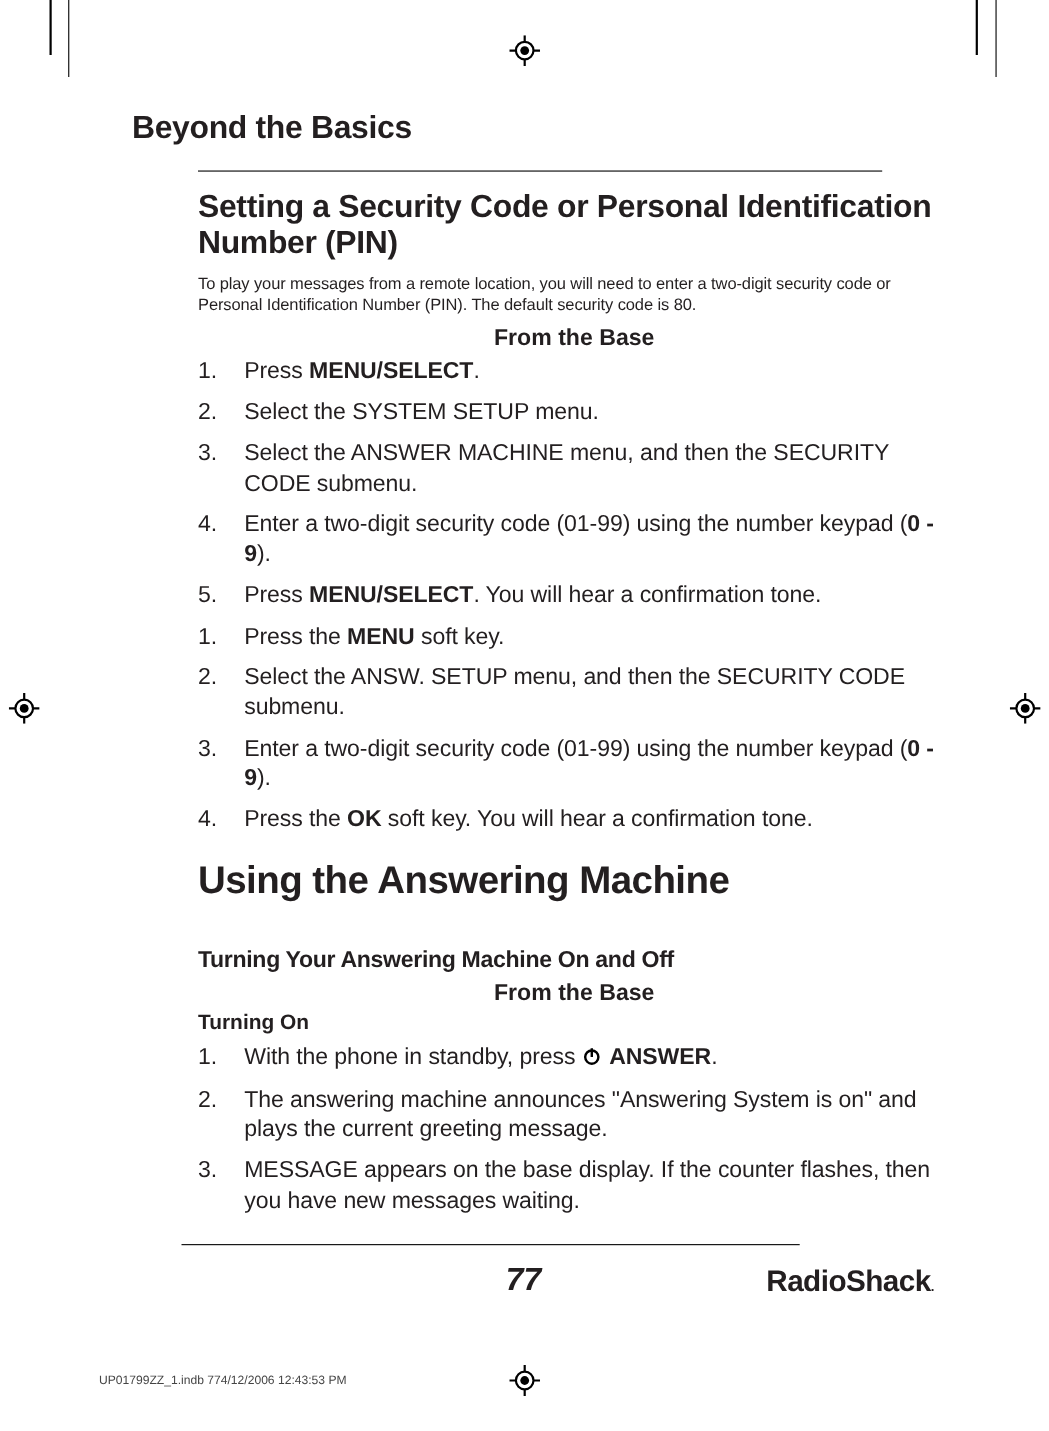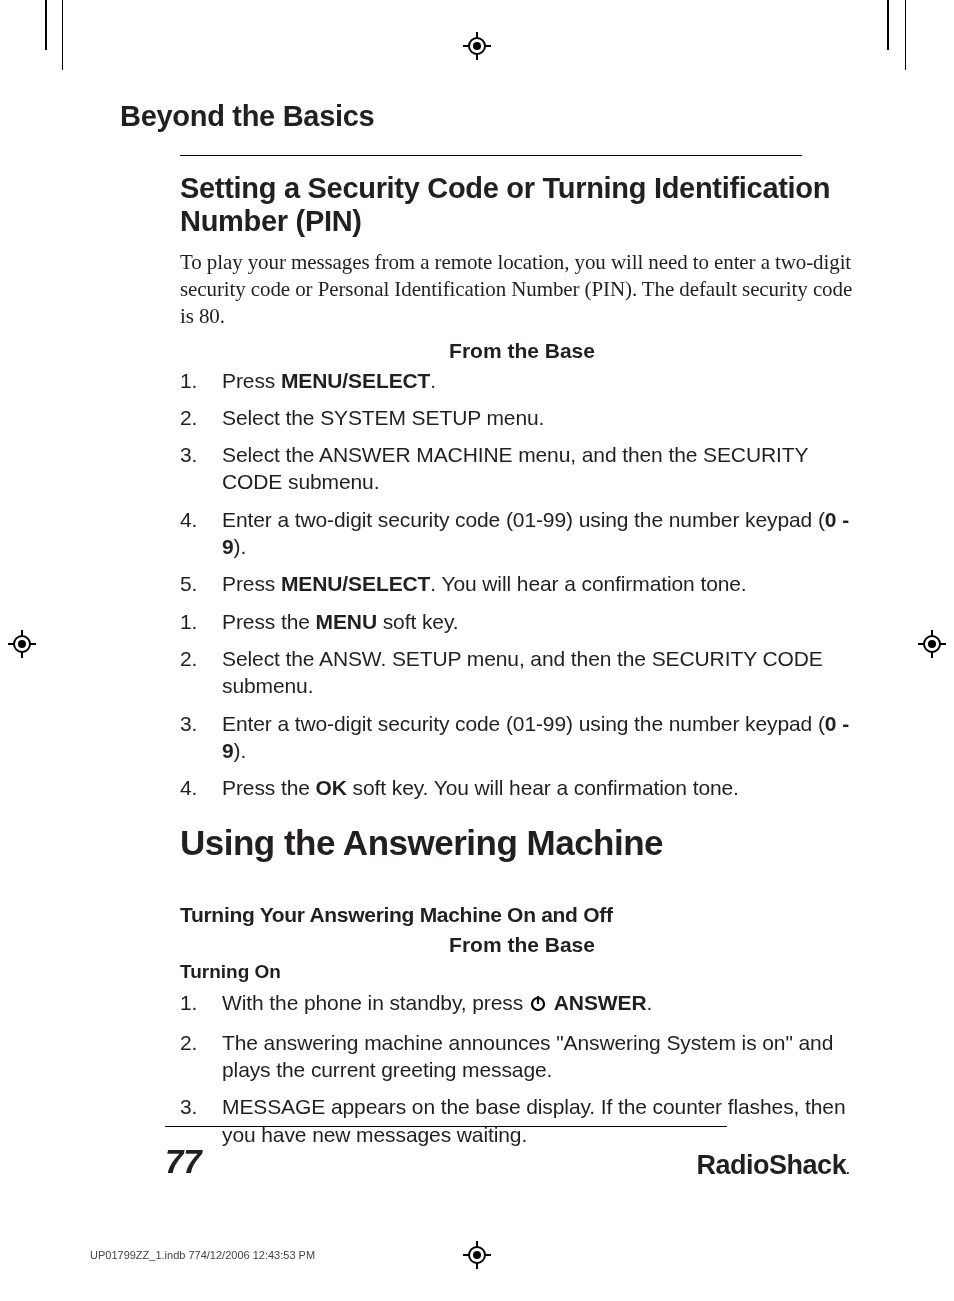--- a/index.html
+++ b/index.html
@@ -18,35 +18,35 @@
     .reg-inner { fill: #000; }
     .reg-line { stroke: #000; stroke-width: 2px; }
 
     .content { position: absolute; left: 120px; top: 100px; width: 744px; }
     .section-title { font-size: 29px; font-weight: 900; margin-bottom: 22px; letter-spacing: -0.3px; }
     .lede-indent { margin-left: 60px; }
     .hr1 { border: none; border-top: 1px solid #000; margin-bottom: 16px; width: 622px; }
     .hr2 { border: none; border-top: 1px solid #000; margin-top: 30px; margin-bottom: 16px; width: 562px; }
 
     .h2 { font-size: 29px; font-weight: 900; line-height: 1.15; margin-bottom: 10px; letter-spacing: -0.3px; }
-    .body-text { font-size: 21px; line-height: 1.3; margin-bottom: 4px; letter-spacing: -0.1px; font-family: Liberation Serif, serif; }
+    .body-text { font-size: 15px; line-height: 1.3; margin-bottom: 4px; letter-spacing: -0.1px; }
     .h3 { font-size: 21px; font-weight: 900; margin-top: 8px; margin-bottom: 4px; text-align: center; }
     .ol { list-style: none; }
     .ol li { font-size: 21px; line-height: 1.3; margin-bottom: 10px; display: flex; letter-spacing: -0.1px; }
     .ol li .num { width: 42px; flex-shrink: 0; }
     .ol li .txt { flex: 1; }
     .bold { font-weight: bold; }
 
     .h1-big { font-size: 35px; font-weight: 900; margin-top: 22px; margin-bottom: 4px; letter-spacing: -0.5px; }
     .h2b { font-size: 21px; font-weight: 900; margin-bottom: 6px; letter-spacing: -0.3px; margin-top: 40px; }
     .h4 { font-size: 19px; font-weight: bold; margin-bottom: 6px; }
 
     .footer-area { position: absolute; left: 105px; bottom: 120px; width: 744px; }
     .footer-indent { margin-left: 60px; }
-    .page-num { font-size: 33px; font-weight: 900; font-style: italic; width: 622px; }
+    .page-num { text-align: center; font-size: 29px; font-weight: 900; font-style: italic; width: 622px; }
     .brand { position: absolute; right: 0; bottom: 0; font-size: 27px; font-weight: 900; letter-spacing: -0.5px; }
     .brand .dot { font-size: 12px; vertical-align: baseline; }
 
     .footer-meta { position: absolute; bottom: 40px; left: 90px; right: 90px; font-size: 11px; color: #444; display: flex; justify-content: flex-start; }
 
     .power-icon { display: inline-block; vertical-align: -2px; margin-right: 2px; }
     .power-icon svg circle { fill: none; stroke: #000; stroke-width: 2.2; }
     .power-icon svg line { stroke: #000; stroke-width: 2.2; }
   </style>
 </head>
@@ -95,21 +95,21 @@
       <line class="reg-line" x1="14" y1="22" x2="14" y2="28"></line>
       <line class="reg-line" x1="0" y1="14" x2="6" y2="14"></line>
       <line class="reg-line" x1="22" y1="14" x2="28" y2="14"></line>
     </svg>
 </div>
 
 <div class="content">
   <div class="section-title">Beyond the Basics</div>
   <div class="lede-indent">
     <hr class="hr1">
-    <div class="h2">Setting a Security Code or Turning Identification Number (PIN)</div>
+    <div class="h2">Setting a Security Code or Personal Identification Number (PIN)</div>
     <div class="body-text">To play your messages from a remote location, you will need to enter a two-digit security code or Personal Identification Number (PIN). The default security code is 80.</div>
 
     <div class="h3">From the Base</div>
     <ol class="ol" id="base-list">
         <li>
           <span class="num">1.</span>
           <span class="txt">Press <span class="bold">MENU/SELECT</span>.</span>
         </li>
         <li>
           <span class="num">2.</span>

